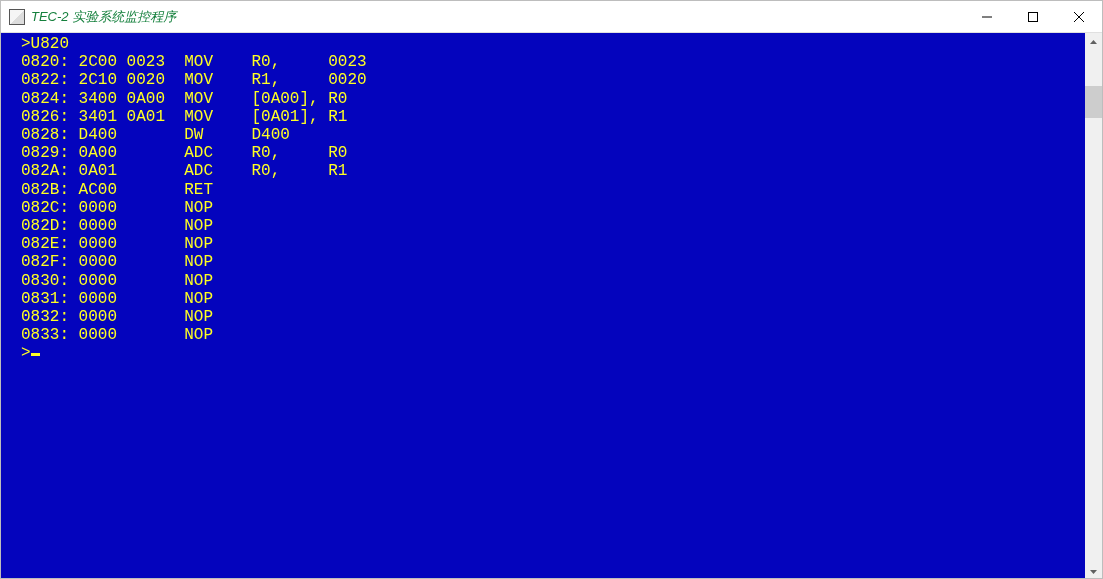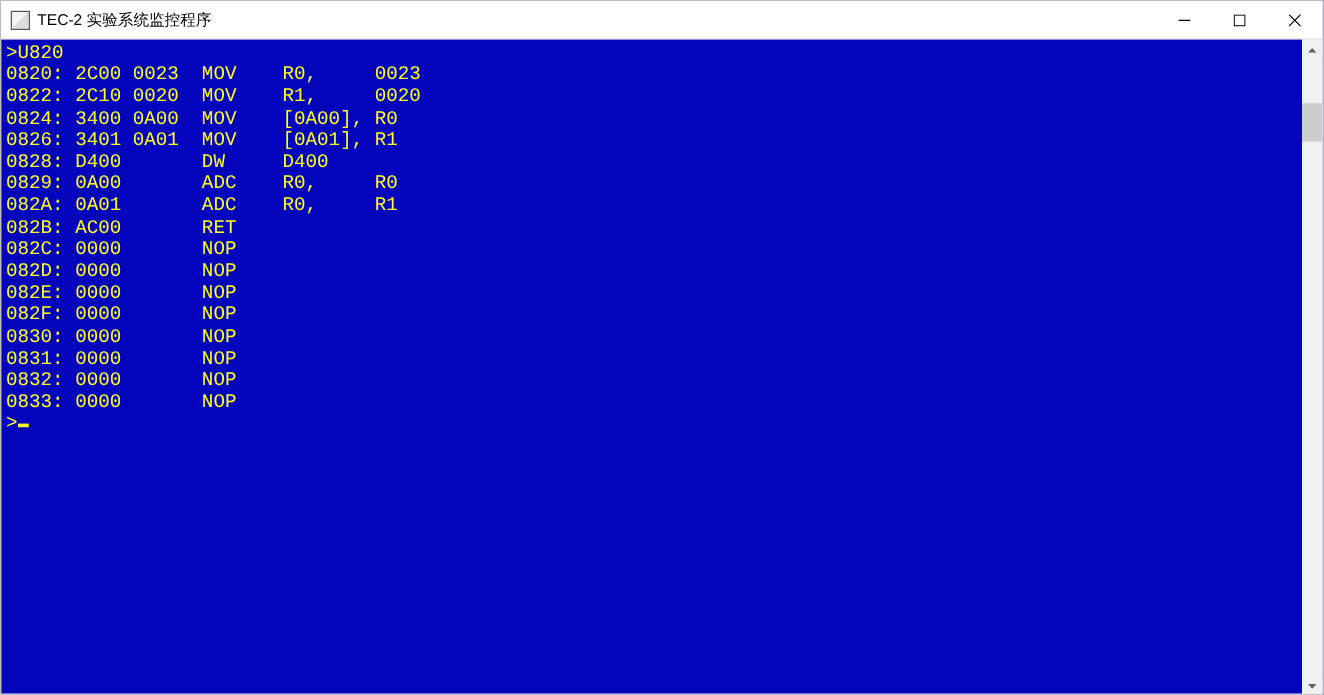--- a/index.html
+++ b/index.html
@@ -22,22 +22,23 @@
       width: 16px;
       height: 16px;
       margin-left: 8px;
       margin-right: 6px;
       display: inline-block;
       border: 1px solid #555;
       background: linear-gradient(135deg,#f5f5f5 0 50%,#dcdcdc 50% 100%);
     }
     .title-text {
       font-size: 13px;
-      color: #000000;
+      color: #15803d;
       flex: 0 0 auto;
+      font-style: italic;
     }
     .title-spacer { flex: 1 1 auto; }
     .win-btn {
       width: 46px;
       height: 32px;
       display: flex;
       align-items: center;
       justify-content: center;
       color: #000;
       font-size: 10px;
@@ -51,21 +52,21 @@
       height: calc(579px - 32px);
       display: flex;
     }
     .terminal {
       flex: 1 1 auto;
       background: #0404bd;
       color: #ffff22;
       font-family: "NSimSun","SimSun","Courier New",monospace;
       font-size: 16px;
       line-height: 18.2px;
-      padding: 2px 4px 4px 4px;
+      padding: 2px 4px 4px 20px;
       white-space: pre;
       overflow: hidden;
     }
     .scrollbar {
       width: 17px;
       background: #f0f0f0;
       position: relative;
       border-left: 0;
     }
     .scroll-arrow {

